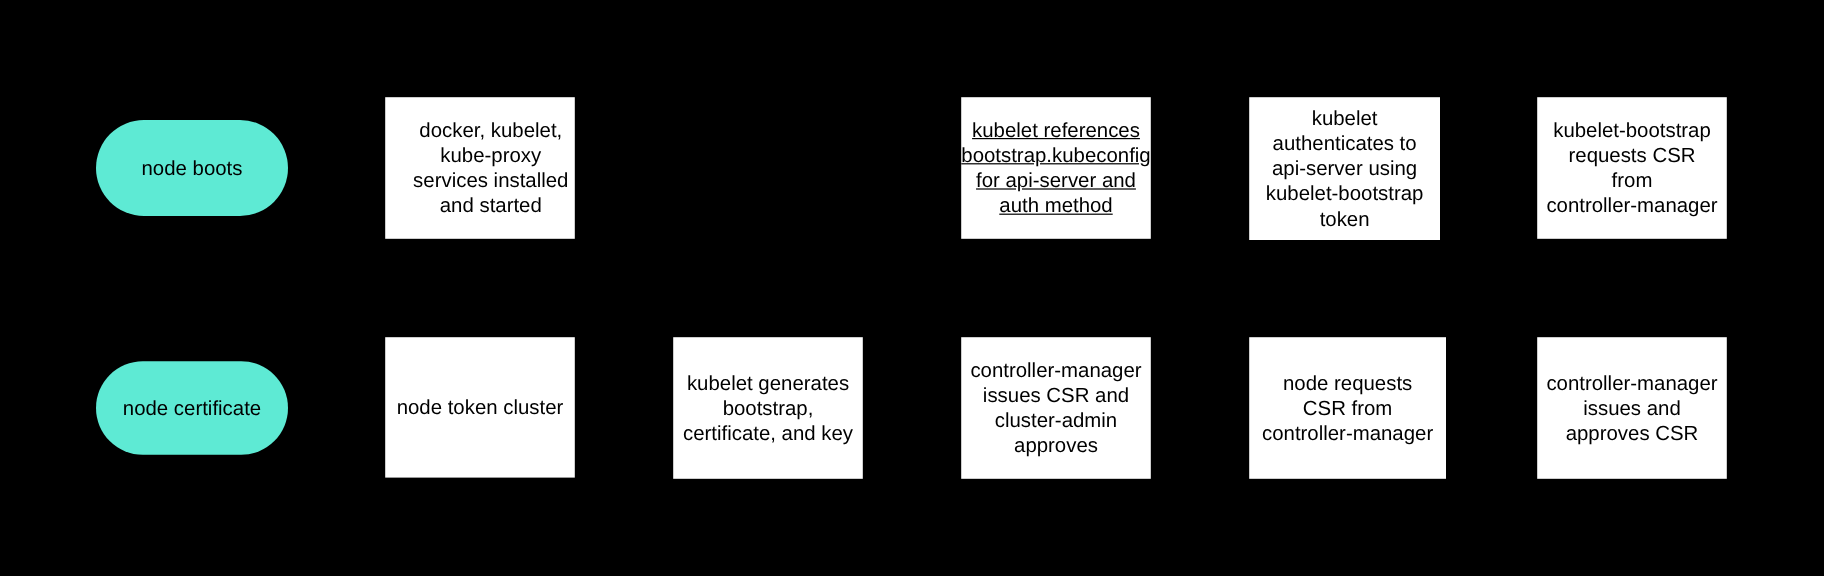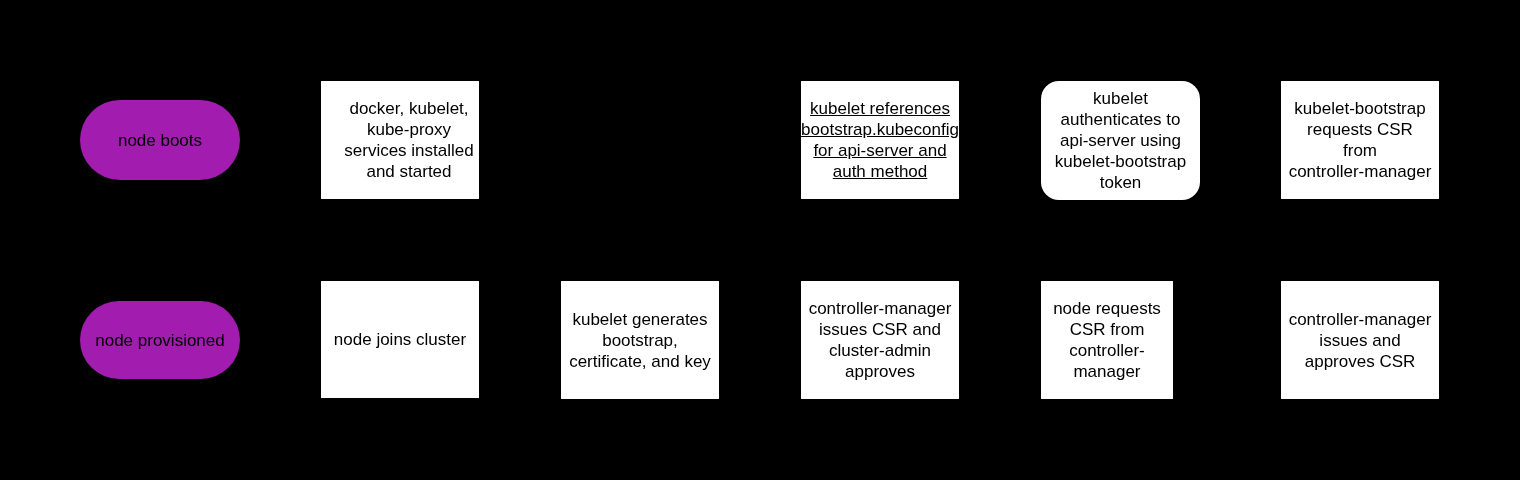--- a/index.html
+++ b/index.html
@@ -25,21 +25,21 @@
   }
   .node-label {
     position: relative;
     z-index: 2;
     color: #000000;
     font-size: 17px;
     line-height: 21px;
     white-space: pre-line;
   }
   .terminal {
-    background: #a21caf;
+    background: #5eead4;
   }
   .process {
     background: #ffffff;
   }
   .decision {
     background: transparent;
   }
   .decision .diamond-svg {
     position: absolute;
     left: 0;
@@ -55,27 +55,27 @@
   .node-label.overflow-x {
     flex: 0 0 auto;
     width: 174px;
   }
 
   
   .pos-r1c1 { left: 80px;   top: 100px; width: 160px; height: 80px;  border-radius: 40px; }
   .pos-r1c2 { left: 321px;  top: 81px;  width: 158px; height: 118px; padding-left: 18px; }
   .pos-r1c3 { left: 561px;  top: 81px;  width: 158px; height: 116px; }
   .pos-r1c4 { left: 801px;  top: 81px;  width: 158px; height: 118px; text-decoration: underline; }
-  .pos-r1c5 { left: 1041px; top: 81px;  width: 159px; height: 119px; border-radius: 18px; }
+  .pos-r1c5 { left: 1041px; top: 81px;  width: 159px; height: 119px; }
   .pos-r1c6 { left: 1281px; top: 81px;  width: 158px; height: 118px; }
   .pos-r2c1 { left: 80px;   top: 301px; width: 160px; height: 78px;  border-radius: 39px; }
   .pos-r2c2 { left: 321px;  top: 281px; width: 158px; height: 117px; }
   .pos-r2c3 { left: 561px;  top: 281px; width: 158px; height: 118px; }
   .pos-r2c4 { left: 801px;  top: 281px; width: 158px; height: 118px; }
-  .pos-r2c5 { left: 1041px; top: 281px; width: 132px; height: 118px; }
+  .pos-r2c5 { left: 1041px; top: 281px; width: 164px; height: 118px; }
   .pos-r2c6 { left: 1281px; top: 281px; width: 158px; height: 118px; }
 </style>
 </head>
 <body>
 
 <div class="canvas">
 
   <div class="node terminal pos-r1c1">
     <span class="node-label">node boots</span>
   </div>
@@ -104,25 +104,25 @@
   </div>
 
   <div class="node process pos-r1c6">
     <span class="node-label">kubelet-bootstrap
 requests CSR
 from
 controller-manager</span>
   </div>
 
   <div class="node terminal pos-r2c1">
-    <span class="node-label">node provisioned</span>
+    <span class="node-label">node certificate</span>
   </div>
 
   <div class="node process pos-r2c2">
-    <span class="node-label">node joins cluster</span>
+    <span class="node-label">node token cluster</span>
   </div>
 
   <div class="node process pos-r2c3">
     <span class="node-label">kubelet generates
 bootstrap,
 certificate, and key</span>
   </div>
 
   <div class="node process pos-r2c4">
     <span class="node-label">controller-manager

